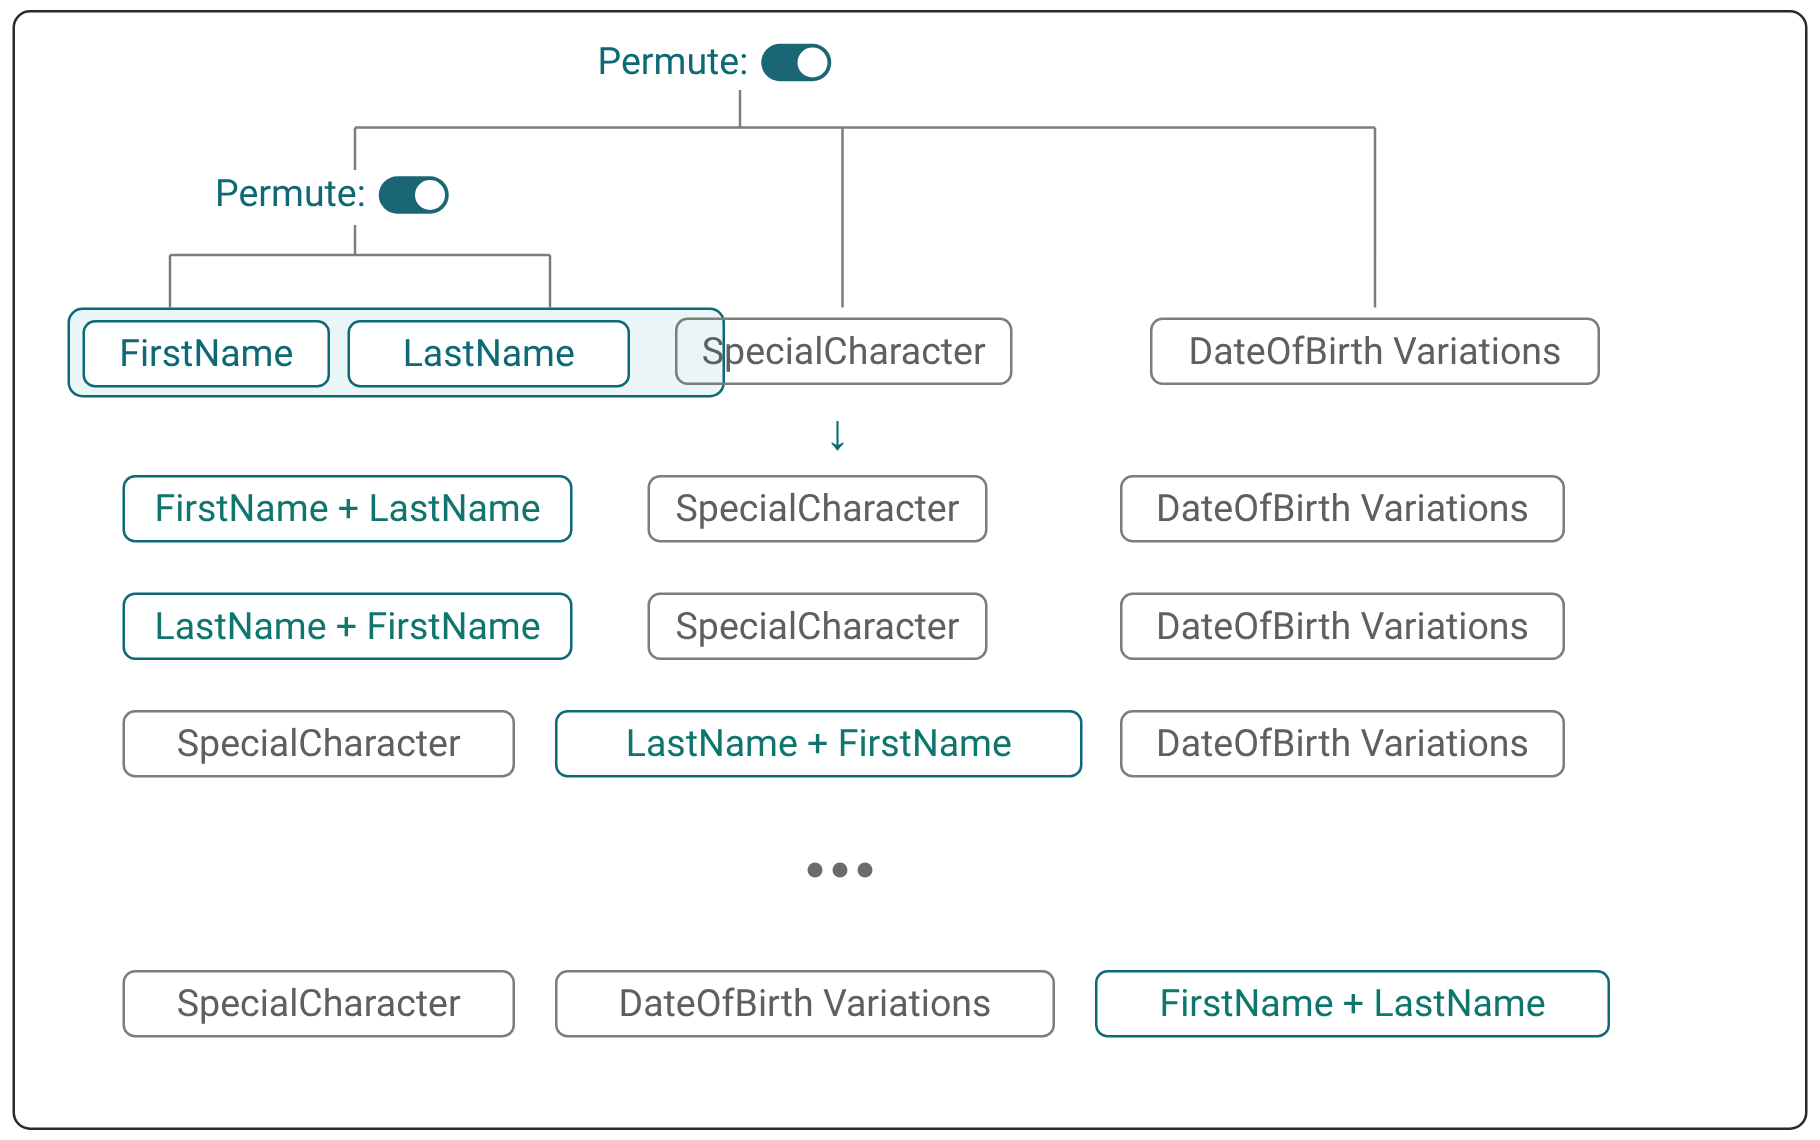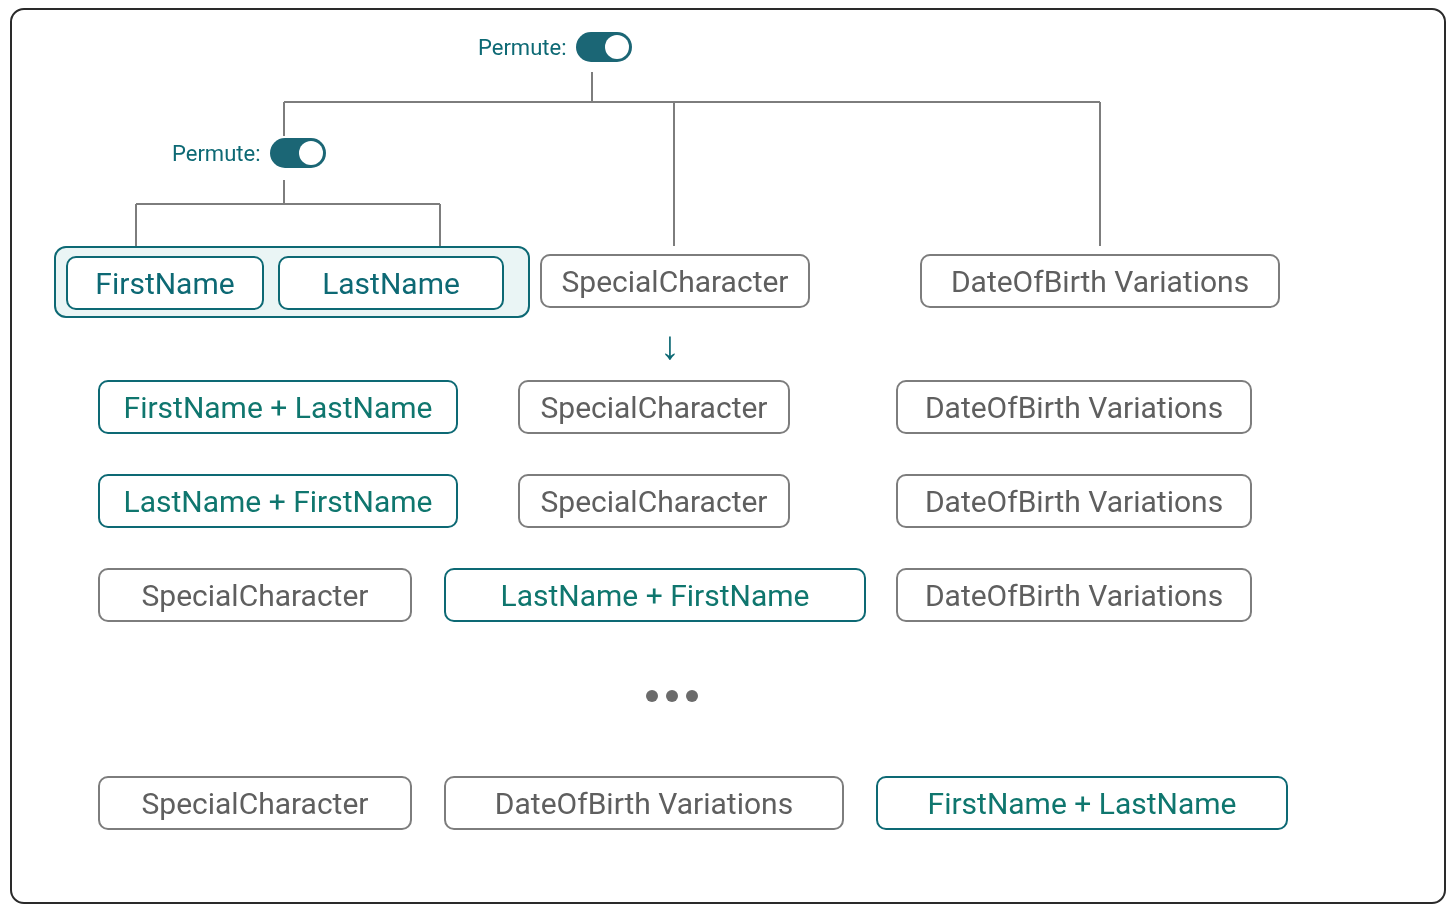--- a/index.html
+++ b/index.html
@@ -21,21 +21,21 @@
     overflow: hidden;
   }
   .permute {
     position: absolute;
     display: flex;
     align-items: center;
     gap: 10px;
   }
   .permute-label {
     color: #0d6974;
-    font-size: 22px;
+    font-size: 30px;
     font-weight: 400;
   }
   .toggle {
     width: 56px;
     height: 30px;
     background: #1b6675;
     border-radius: 15px;
     position: relative;
     cursor: pointer;
   }
@@ -146,21 +146,21 @@
     </div>
   </div>
 
   <div class="permute" style="left:160px; top:128px;">
     <span class="permute-label">Permute:</span>
     <div class="toggle">
       <div class="toggle-knob"></div>
     </div>
   </div>
 
-  <div class="group-box" style="left:42px; top:236px; width:476px; height:72px;">
+  <div class="group-box" style="left:42px; top:236px; width:526px; height:72px;">
     <div class="inner-box" style="left:10px; top:8px; width:198px;">
       <span>FirstName</span>
     </div>
     <div class="inner-box" style="left:222px; top:8px; width:226px;">
       <span>LastName</span>
     </div>
   </div>
 
   <div class="box box-gray" style="left:528px; top:244px; width:270px;">
     <span>SpecialCharacter</span>

